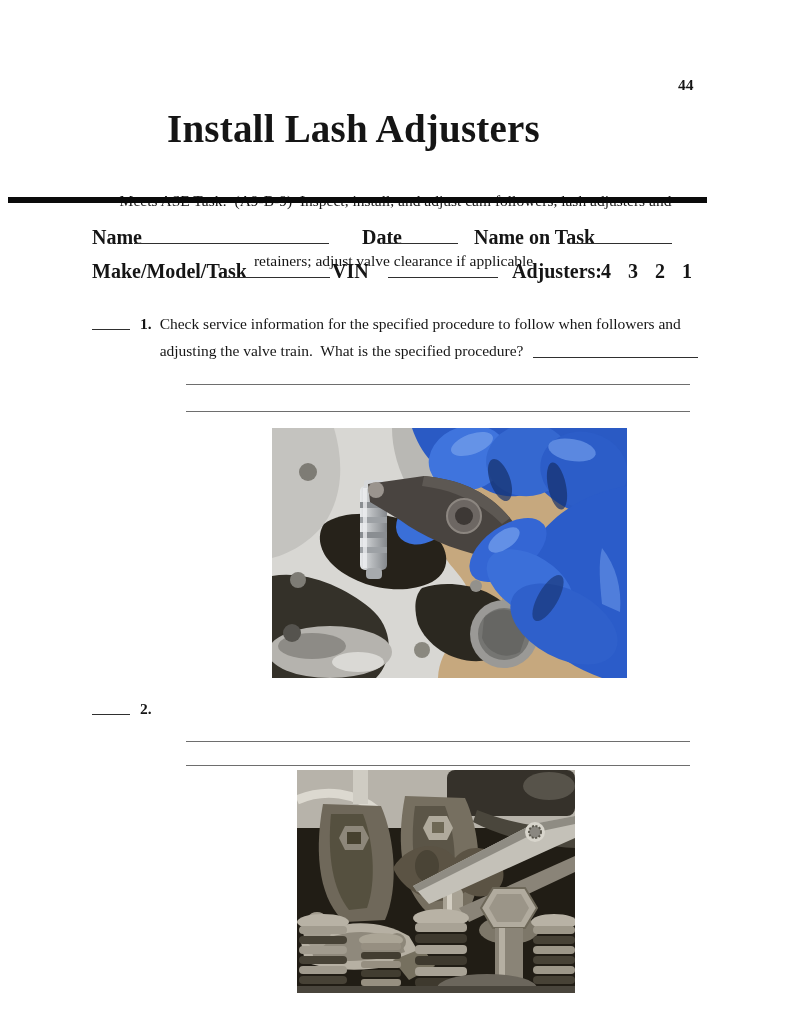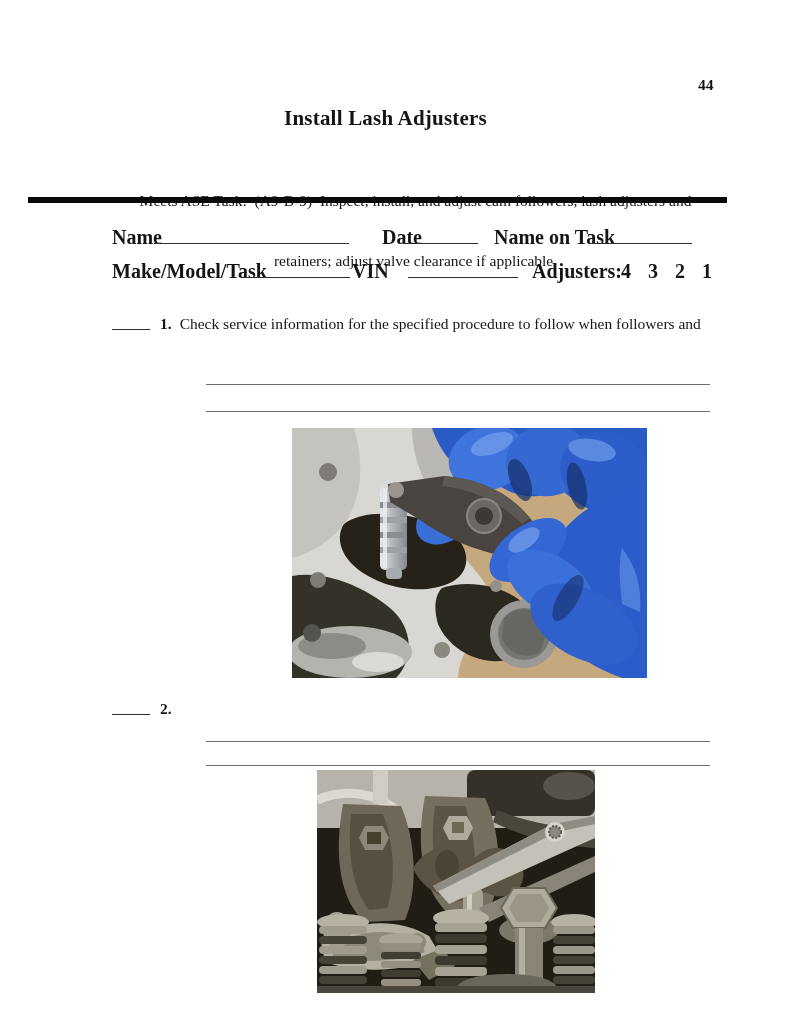--- a/index.html
+++ b/index.html
@@ -4,32 +4,31 @@
 <style>
   html,body { margin:0; padding:0; background:#ffffff; }
   .page {
     position: relative;
     width: 707px;
     height: 1024px;
     background: #ffffff;
     font-family: "Liberation Serif", "DejaVu Serif", serif;
     color: #151515;
     overflow: hidden;
-    margin-left: 20px;
   }
   .page-number {
     position: absolute;
     top: 76px; left: 678px;
     font-size: 15.5px; font-weight: bold;
   }
   .doc-title {
     position: absolute;
-    top: 106px; left: 12px; width: 100%;
+    top: 106px; left: 0; width: 100%;
     text-align: center;
-    font-size: 21px; font-weight: bold;
+    font-size: 39px; font-weight: bold;
     letter-spacing: 0.2px;
   }
   .doc-subtitle {
     position: absolute;
     top: 151px; left: 0; width: 100%;
     text-align: center;
     font-size: 15.5px; line-height: 20px;
     white-space: pre-wrap;
     padding-left: 42px;
   }
@@ -124,20 +123,24 @@
     <span class="eval-score score-2">2</span>
     <span class="eval-score score-1">1</span>
   </div>
 
   <div class="question q-1">
     <div class="q-row">
       <span class="status-blank"></span>
       <span class="q-number">1.</span>
       <div class="q-body">
         <div class="q-line">Check service information for the specified procedure to follow when followers and</div>
+        <div class="q-line-flex">
+          <span class="q-text">adjusting the valve train.  What is the specified procedure?</span>
+          <span class="trailing-blank"></span>
+        </div>
       </div>
     </div>
   </div>
 
   <div class="answer-line al-1a"></div>
   <div class="answer-line al-1b"></div>
 
   <div class="photo photo-1" role="img" aria-label="Photo: gloved hands installing a rocker arm and hydraulic lash adjuster on a cylinder head">
     <svg viewBox="0 0 355 250" preserveAspectRatio="none">
       <defs>

